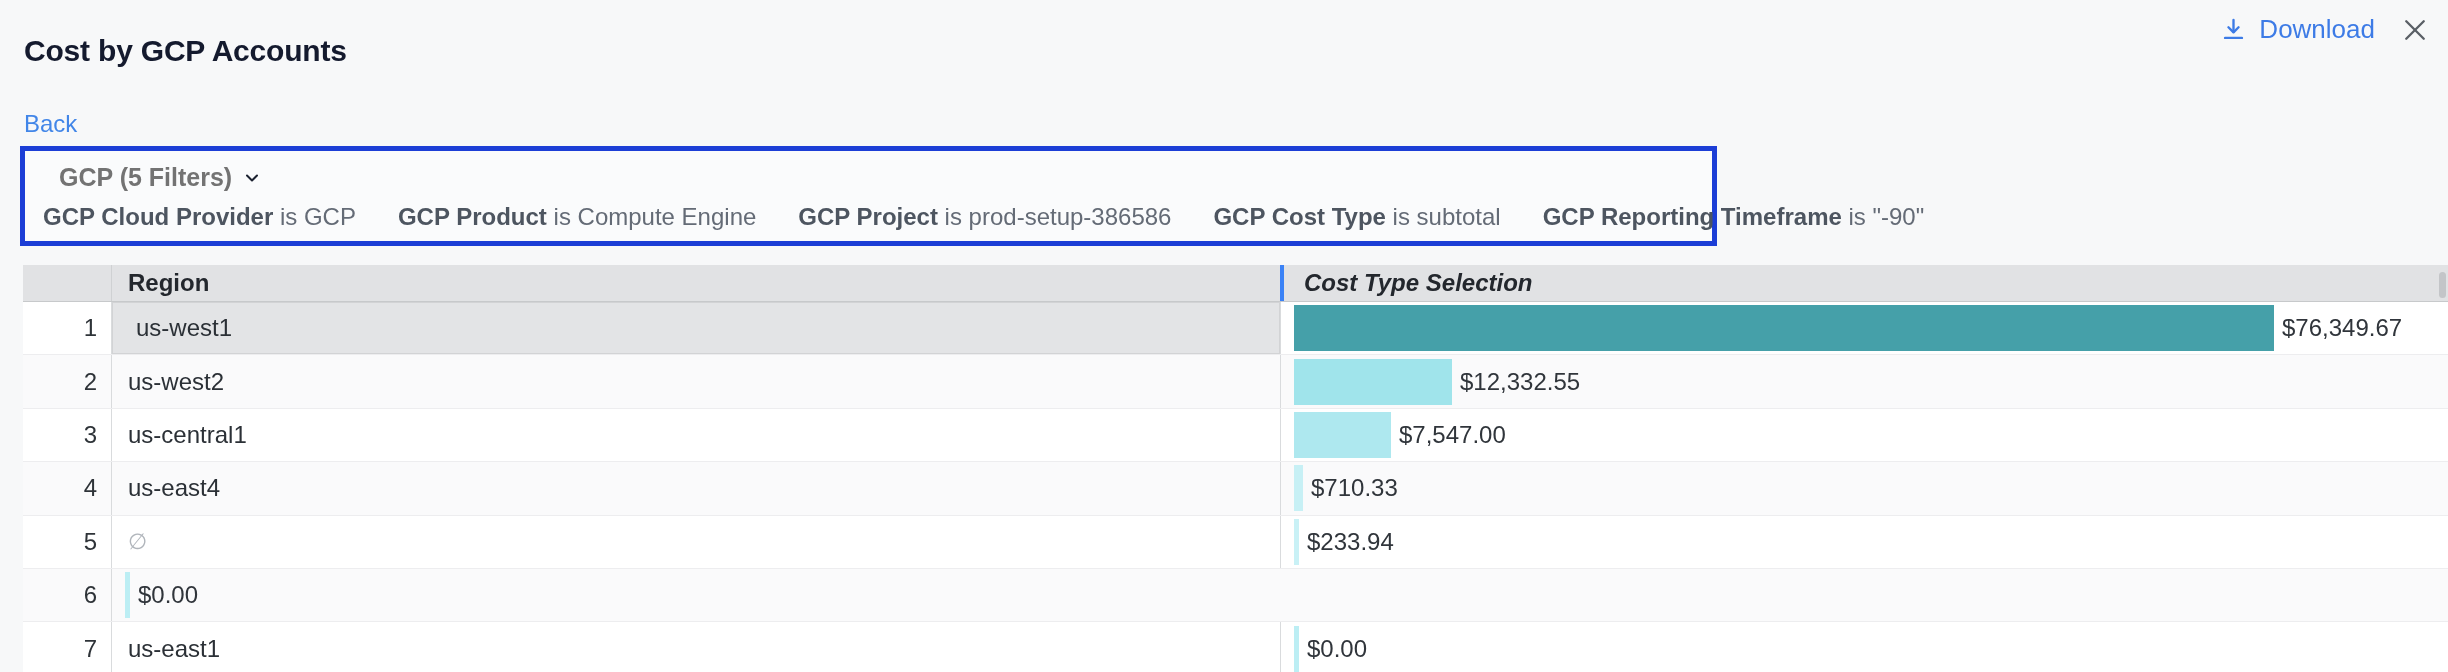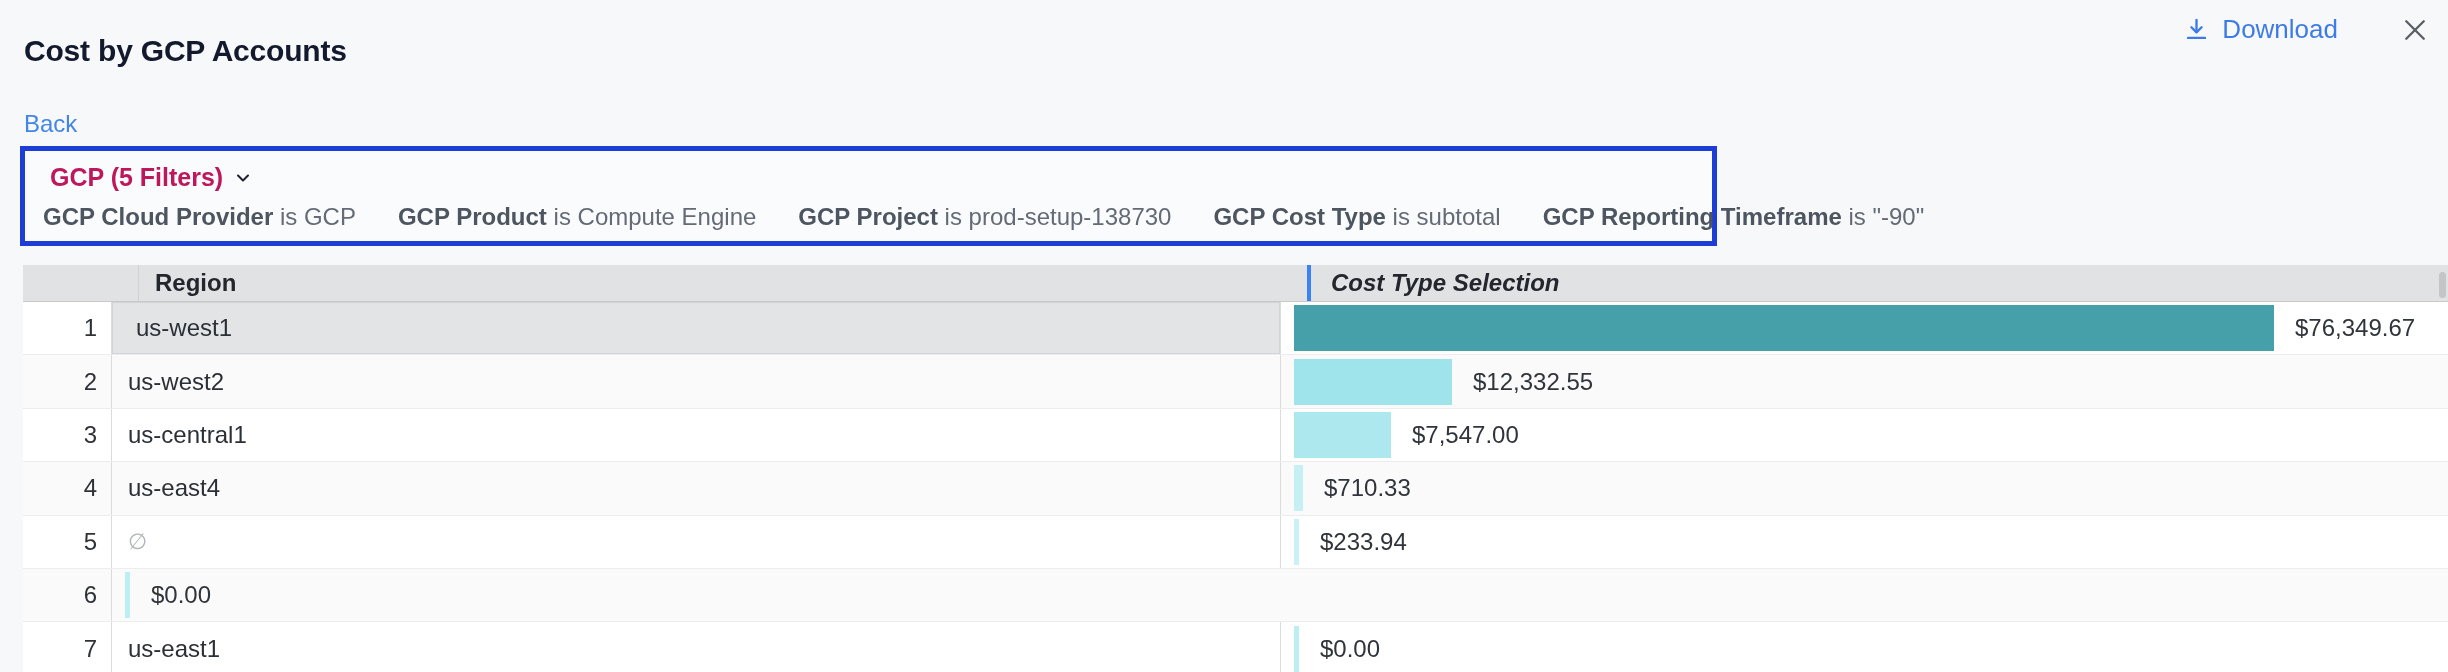--- a/index.html
+++ b/index.html
@@ -10,75 +10,75 @@
     overflow:hidden;
     font-family:"Liberation Sans", sans-serif;
     color:#2b3036;
   }
   .page-title {
     position:absolute; left:24px; top:10px;
     font-size:30px; font-weight:700; color:#141a2e; letter-spacing:-0.2px;margin-top:24px;
   }
   .topbar-right {
     position:absolute; right:18px; top:14px;
-    display:flex; align-items:center; gap:62px;
+    display:flex; align-items:center; gap:25px;
   }
   .download-btn {
     display:flex; align-items:center; gap:12px;
     color:#3d7be6; font-size:26px; cursor:pointer;
   }
   .close-btn { display:flex; align-items:center; cursor:pointer; }
   .back-link {
     position:absolute; left:24px; top:110px;
     font-size:24px; color:#4286e8; text-decoration:none; cursor:pointer;
   }
   .filter-box {
     position:absolute; left:20px; top:146px;
     width:1697px; height:100px;
     border:5px solid #1c3ed6; background:#fafbfc;
   }
   .filter-summary {
-    margin:12px 0 0 25px;
+    margin:12px 0 0 34px;
     display:inline-flex; align-items:center; gap:10px;
-    font-size:25px; font-weight:700; color:#be185d; cursor:pointer;
+    font-size:25px; font-weight:700; color:#737373; cursor:pointer;
   }
   .filter-items {
     margin:11px 0 0 18px;
     display:flex; gap:42px; white-space:nowrap;
     font-size:24px; color:#646b76;
   }
   .filter-items .fname { font-weight:700; color:#4d5560; }
   
   .cost-table { position:absolute; left:23px; top:265px; width:2425px; }
   .thead {
     display:grid; grid-template-columns:88px 1169px 1fr;
     height:37px; background:#e1e2e4; border-bottom:1px solid #c7c9cb;
   }
-  .th { font-size:24px; font-weight:700; color:#23272d; display:flex; align-items:center;margin-left:27px; }
+  .th { font-size:24px; font-weight:700; color:#23272d; display:flex; align-items:center; }
   .th.c-region { padding-left:16px; border-left:1px solid #cfd1d3; }
   .th.c-cost   { padding-left:20px;  border-left:4px solid #3b82f6;font-style:italic; }
   .trow {
     display:grid; grid-template-columns:88px 1169px 1fr;
     height:53.4px; background:#ffffff; border-bottom:1px solid #ededef;
   }
   .trow.even { background:#fafafb; }
   .cell-num {
     display:flex; align-items:center; justify-content:flex-end;
     padding-right:14px; font-size:24px; color:#2e3338;
   }
   .cell-region {
     display:flex; align-items:center; padding-left:16px;
     border-left:1px solid #d9dbdd; font-size:24px; color:#2b3036;
   }
   .trow.selected .cell-region {
     background:#e3e4e6; box-shadow: inset 0 0 0 1px #d2d3d5; padding-left: 24px;
   }
   .cell-region.null-val { color:#b0b5bb; font-size:22px; }
   .cell-bar {
-    display:flex; align-items:center; gap:21px;
+    display:flex; align-items:center; gap:8px;
     padding-left:13px; border-left:1px solid #d9dbdd; overflow:hidden;
   }
   .bar { height:46px; flex:none; }
   .bar-label { font-size:24px; color:#30353b; white-space:nowrap; }
   .scroll-thumb {
     position:absolute; right:2px; top:272px;
     width:7px; height:26px; border-radius:4px; background:#c3c5c8;
   }
 </style>
 </head>
@@ -108,21 +108,21 @@
 <div class="filter-box">
   <div class="filter-summary">
     <span>GCP (5 Filters)</span>
     <svg width="20" height="20" viewBox="0 0 20 20" fill="none" stroke="#1b2130" stroke-width="2" stroke-linecap="round" stroke-linejoin="round">
       <path d="M5 7.5 10 12.5 15 7.5"></path>
     </svg>
   </div>
   <div class="filter-items" id="filter-items">
       <span><span class="fname">GCP Cloud Provider</span><span> is GCP</span></span>
       <span><span class="fname">GCP Product</span><span> is Compute Engine</span></span>
-      <span><span class="fname">GCP Project</span><span> is prod-setup-138730</span></span>
+      <span><span class="fname">GCP Project</span><span> is prod-setup-386586</span></span>
       <span><span class="fname">GCP Cost Type</span><span> is subtotal</span></span>
       <span><span class="fname">GCP Reporting Timeframe</span><span> is "-90"</span></span>
     </div>
 </div>
 
 <div class="cost-table">
   <div class="thead">
     <div class="th c-num"></div>
     <div class="th c-region">Region</div>
     <div class="th c-cost">Cost Type Selection</div>

